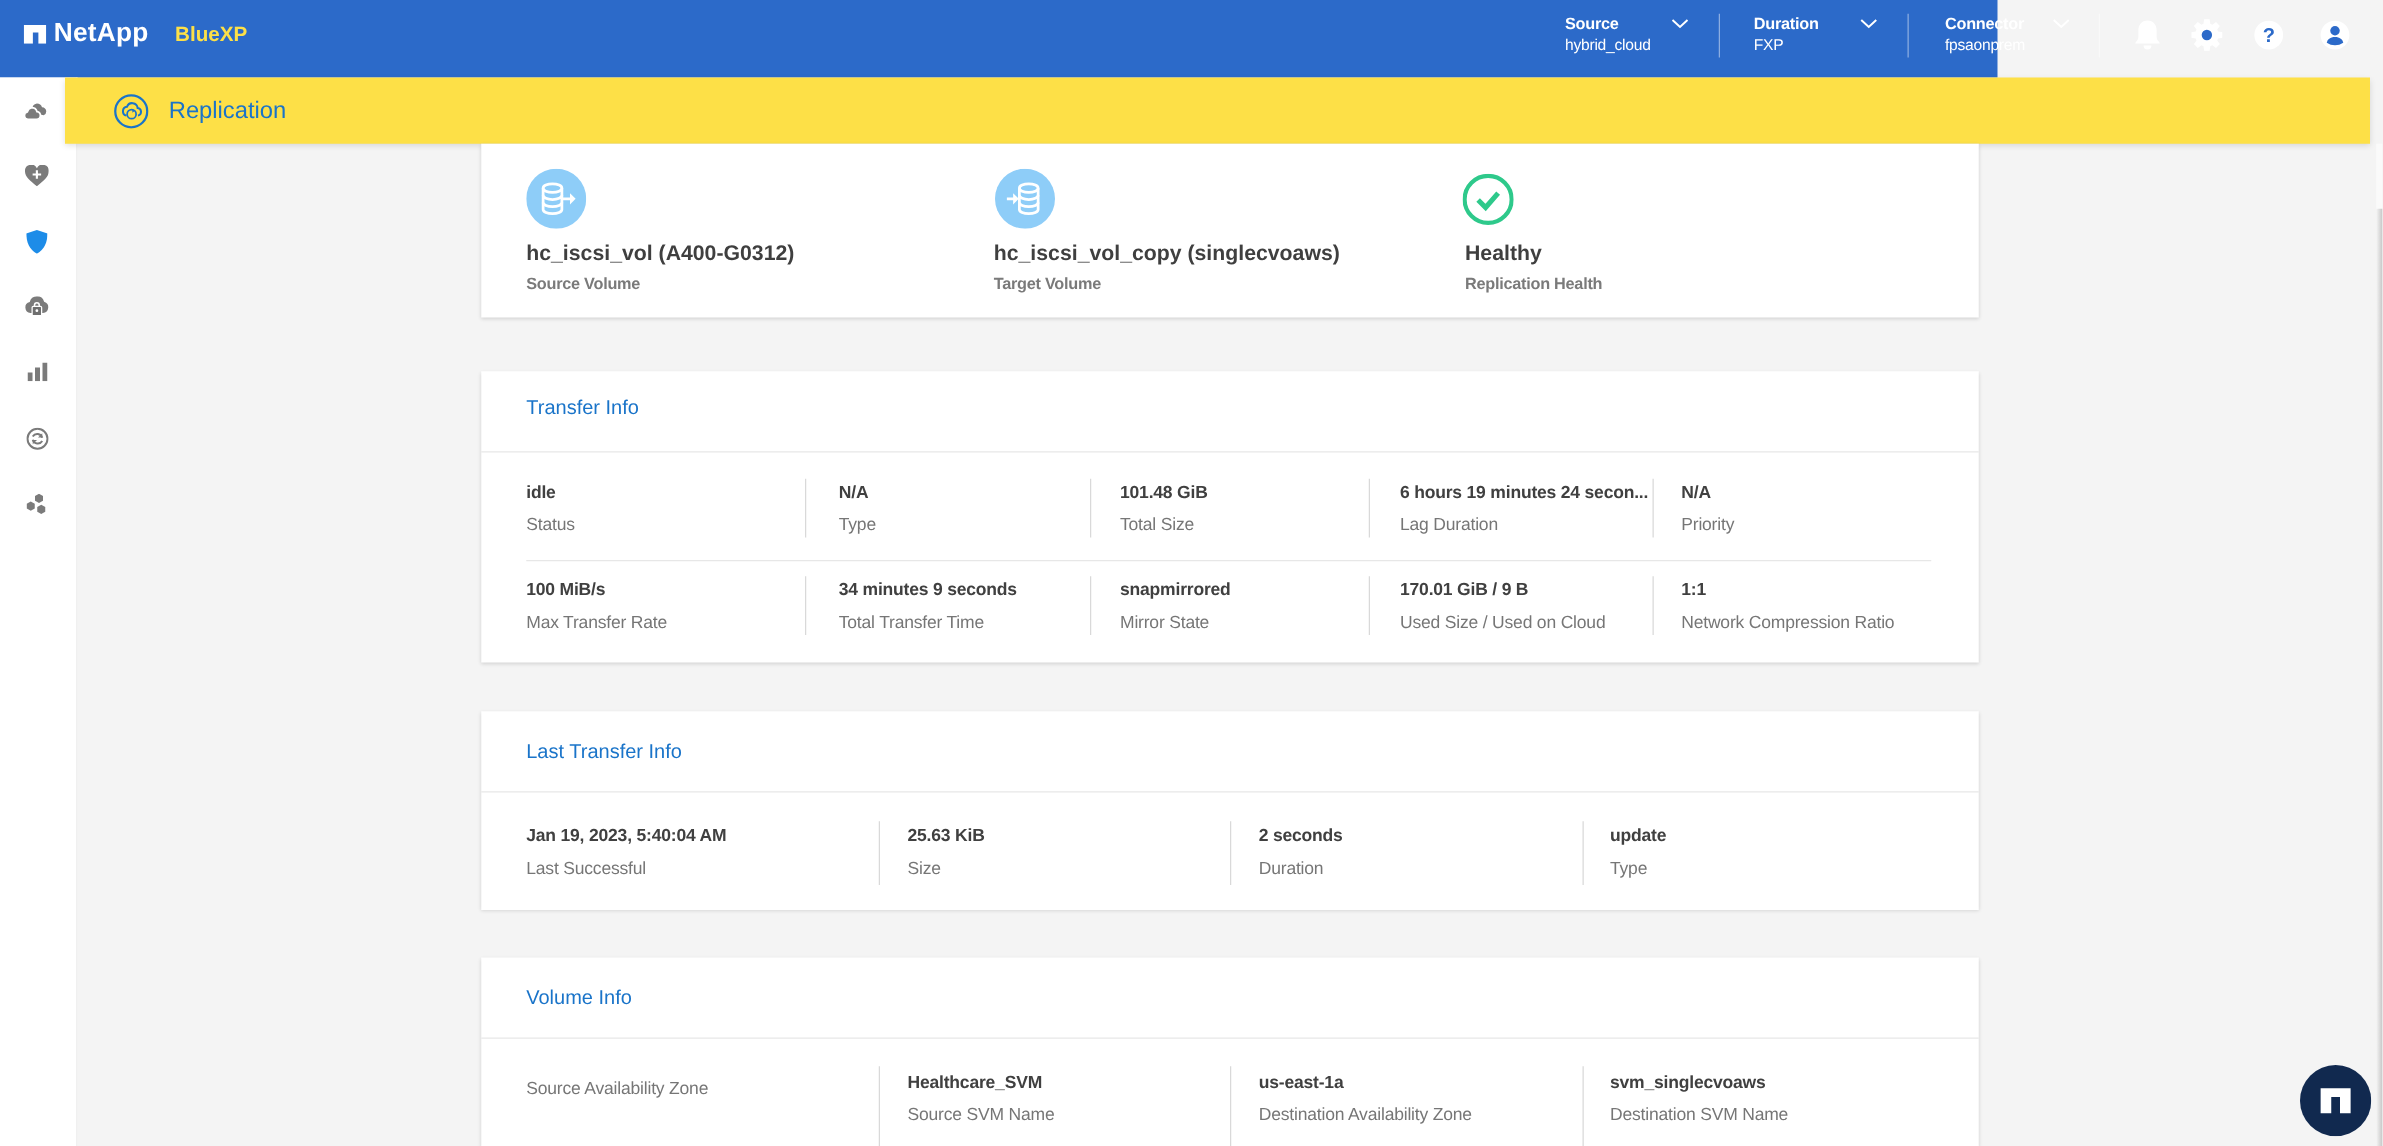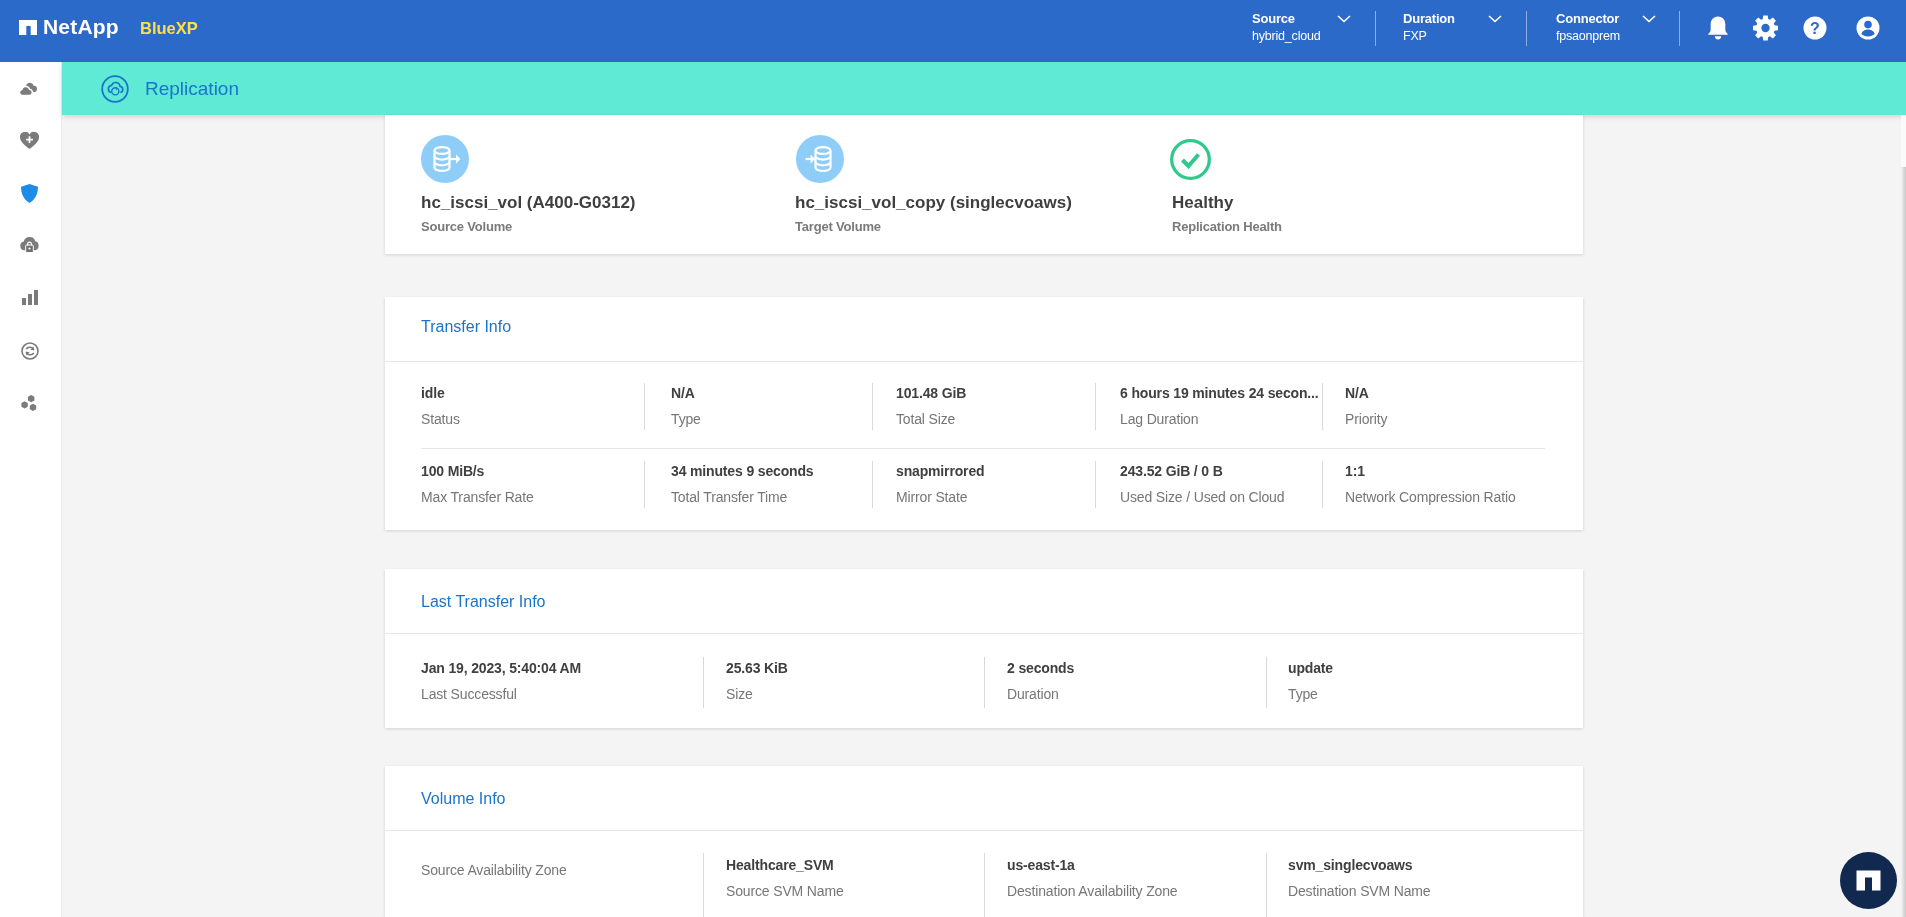--- a/index.html
+++ b/index.html
@@ -1,29 +1,29 @@
 <!DOCTYPE html>
 <html><head>
 <meta charset="utf-8">
 <style>
 * { margin:0; padding:0; box-sizing:border-box; }
 html,body { width:1906px; height:917px; overflow:hidden; background:#f4f4f4;
   font-family:"Liberation Sans", sans-serif; }
 #page { position:relative; width:1906px; height:917px; }
 .abs { position:absolute; }
 
-#topbar { position:absolute; left:0; top:0; width:1906px; height:62px; background:#2c6ac9; }
+#topbar { position:absolute; left:0; top:0; width:1598px; height:62px; background:#2c6ac9; }
 .tb-label { position:absolute; color:#fff; font-weight:bold; font-size:13px; line-height:13px; top:11.5px; letter-spacing:-0.2px; }
 .tb-value { position:absolute; color:#fff; font-size:12.5px; line-height:12.5px; top:29.5px; letter-spacing:-0.2px; }
 .tb-div { position:absolute; width:1px; top:11px; height:35px; background:rgba(255,255,255,0.45); }
 
 #sidebar { position:absolute; left:0; top:62px; width:62px; height:855px; background:#fff;
   border-right:1px solid #ebebeb; }
 
-#headbar { position:absolute; left:62px; top:62px; width:1844px; height:53px; background:#5eead4;
+#headbar { position:absolute; left:52px; top:62px; width:1844px; height:53px; background:#fde047;
   box-shadow:0 2px 5px rgba(0,0,0,0.13); }
 #headtitle { position:absolute; left:83px; top:17px; font-size:19px; line-height:19px; color:#1a74c9; }
 
 .card { position:absolute; left:385px; width:1198px; background:#fff;
   box-shadow:0 1px 3px rgba(0,0,0,0.14); }
 .sec-title { position:absolute; left:36px; font-size:16px; line-height:16px; color:#1a74c9; }
 .hr { position:absolute; height:1px; background:#e7e7e7; }
 .val { position:absolute; font-size:14px; line-height:14px; color:#404040; white-space:nowrap; letter-spacing:-0.15px;font-weight:bold; }
 .lab { position:absolute; font-size:14px; line-height:14px; color:#767676; white-space:nowrap; letter-spacing:-0.15px; }
 .vdiv { position:absolute; width:1px; background:#d9d9d9; }
@@ -199,21 +199,21 @@
 
     <div class="val" style="left:36px;top:167px">100 MiB/s</div>
     <div class="lab" style="left:36px;top:193px">Max Transfer Rate</div>
     <div class="vdiv" style="left:259px;top:164px;height:47px"></div>
     <div class="val" style="left:286px;top:167px">34 minutes 9 seconds</div>
     <div class="lab" style="left:286px;top:193px">Total Transfer Time</div>
     <div class="vdiv" style="left:487px;top:164px;height:47px"></div>
     <div class="val" style="left:511px;top:167px">snapmirrored</div>
     <div class="lab" style="left:511px;top:193px">Mirror State</div>
     <div class="vdiv" style="left:710px;top:164px;height:47px"></div>
-    <div class="val" style="left:735px;top:167px">243.52 GiB / 0 B</div>
+    <div class="val" style="left:735px;top:167px">170.01 GiB / 9 B</div>
     <div class="lab" style="left:735px;top:193px">Used Size / Used on Cloud</div>
     <div class="vdiv" style="left:937px;top:164px;height:47px"></div>
     <div class="val" style="left:960px;top:167px">1:1</div>
     <div class="lab" style="left:960px;top:193px">Network Compression Ratio</div>
   </div>
 
   <div class="card" style="top:569px;height:159px">
     <div class="sec-title" style="top:25px">Last Transfer Info</div>
     <div class="hr" style="left:0;top:64px;width:1198px"></div>
 

